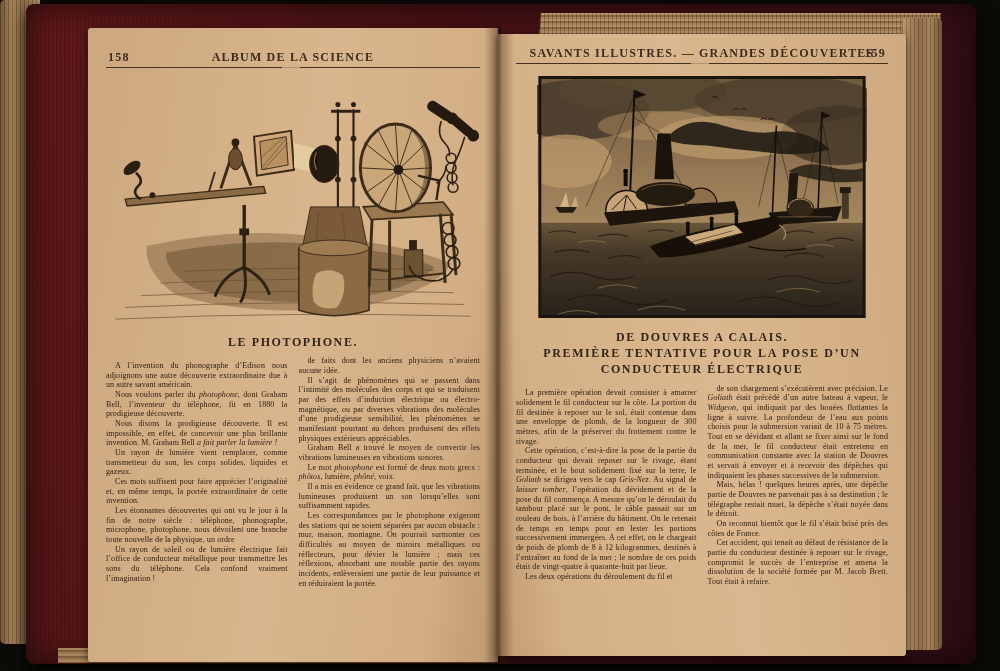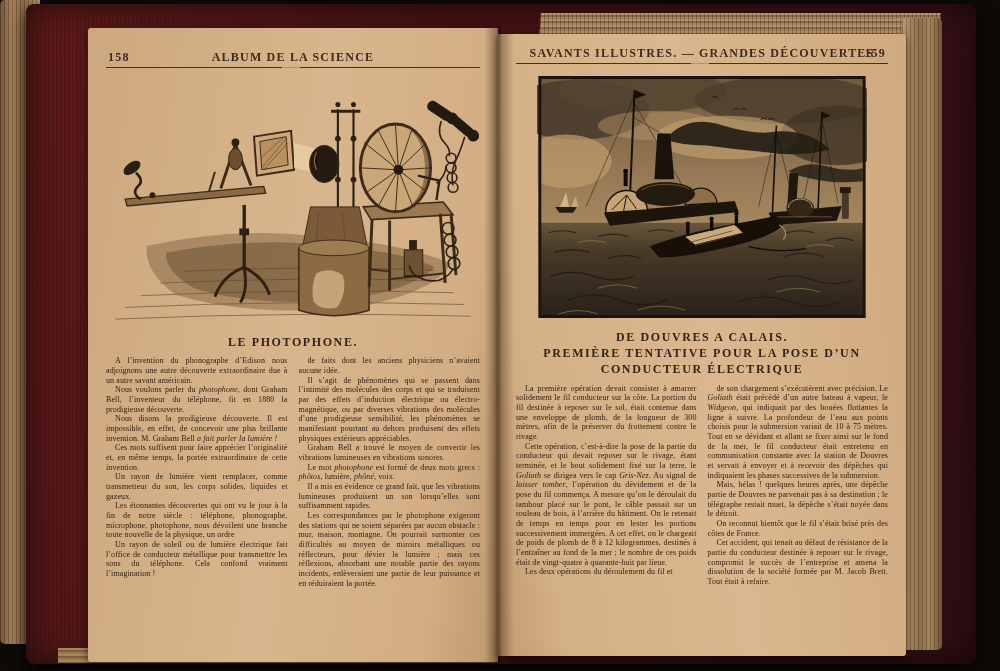--- a/index.html
+++ b/index.html
@@ -69,21 +69,21 @@
   .rule{
     height:1px;margin-top:3px;
     background:linear-gradient(90deg,#45311f 0 47%,rgba(69,49,31,.25) 47% 52%,#45311f 52% 100%);
   }
   .illo{display:block;margin:14px auto 0 auto;}
   .illo-frame{display:block;margin:12px auto 0 auto;}
   .sec-title{
     text-align:center;font-weight:bold;color:#33241a;
     font-size:12px;letter-spacing:1.6px;margin:10px 0 6px 0;line-height:1.35;
   }
-  .cols{display:flex;align-items:flex-start;margin-top:2px;}
+  .cols{display:flex;align-items:center;margin-top:2px;}
   .col{
     flex:1;text-align:justify;font-size:8px;line-height:1.21;color:#2f2013;
     letter-spacing:.1px;
   }
   .col p{margin:0;text-indent:9px;}
   .col i{}
   .divider{width:1px;background:#45321f;margin:1px 5px 1px 5px;}
 </style>
 </head>
 <body>
@@ -194,22 +194,22 @@
           </g>
       </svg>
 
       <div class="sec-title">LE PHOTOPHONE.</div>
 
       <div class="cols">
         <div class="col">
             <p><span>A l’invention du phonographe d’Edison nous adjoignons une autre découverte extraordinaire due à un autre savant américain.</span></p>
             <p><span>Nous voulons parler du </span><i>photophone</i><span>, dont Graham Bell, l’inventeur du téléphone, fit en 1880 la prodigieuse découverte.</span></p>
             <p><span>Nous disons la prodigieuse découverte. Il est impossible, en effet, de concevoir une plus brillante invention. M. Graham Bell </span><i>a fait parler la lumière !</i><span></span></p>
+            <p><span>Un rayon de lumière vient remplacer, comme transmetteur du son, les corps solides, liquides et gazeux.</span></p>
             <p><span>Ces mots suffisent pour faire apprécier l’originalité et, en même temps, la portée extraordinaire de cette invention.</span></p>
-            <p><span>Un rayon de lumière vient remplacer, comme transmetteur du son, les corps solides, liquides et gazeux.</span></p>
             <p><span>Les étonnantes découvertes qui ont vu le jour à la fin de notre siècle : téléphone, phonographe, microphone, photophone, nous dévoilent une branche toute nouvelle de la physique, un ordre</span></p>
             <p><span>Un rayon de soleil ou de lumière électrique fait l’office de conducteur métallique pour transmettre les sons du téléphone. Cela confond vraiment l’imagination !</span></p>
           </div>
         <div class="divider"></div>
         <div class="col">
             <p><span>de faits dont les anciens physiciens n’avaient aucune idée.</span></p>
             <p><span>Il s’agit de phénomènes qui se passent dans l’intimité des molécules des corps et qui se traduisent par des effets d’induction électrique ou électro-magnétique, ou par diverses vibrations des molécules d’une prodigieuse sensibilité, les phénomènes se manifestant pourtant au dehors produisent des effets physiques extérieurs appréciables.</span></p>
             <p><span>Graham Bell a trouvé le moyen de convertir les vibrations lumineuses en vibrations sonores.</span></p>
             <p><span>Le mot </span><i>photophone</i><span> est formé de deux mots grecs : </span><i>phôtos</i><span>, lumière, </span><i>phôné</i><span>, voix.</span></p>
             <p><span>Il a mis en évidence ce grand fait, que les vibrations lumineuses produisent un son lorsqu’elles sont suffisamment rapides.</span></p>

